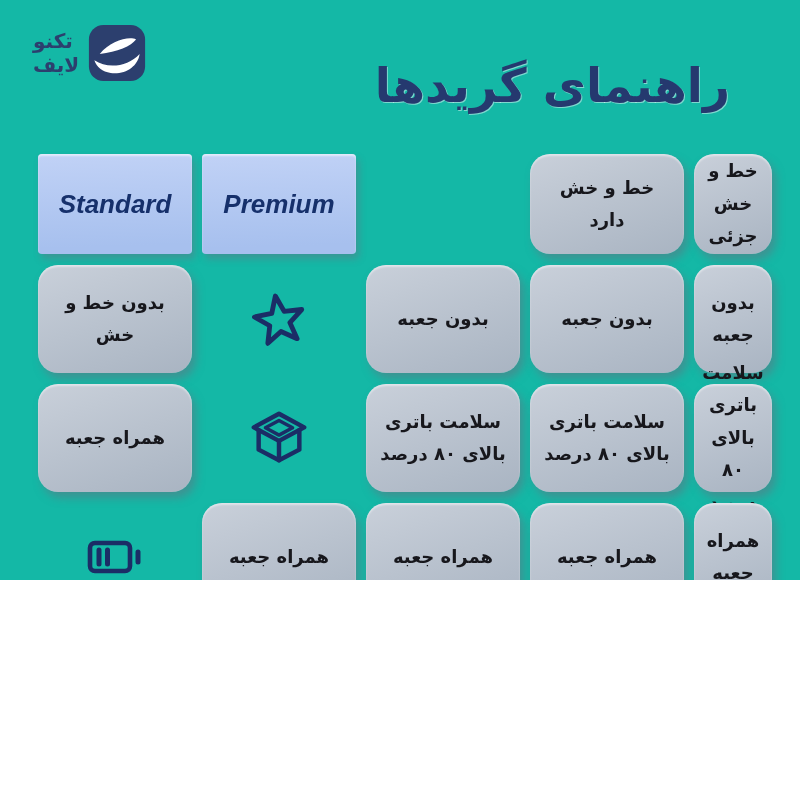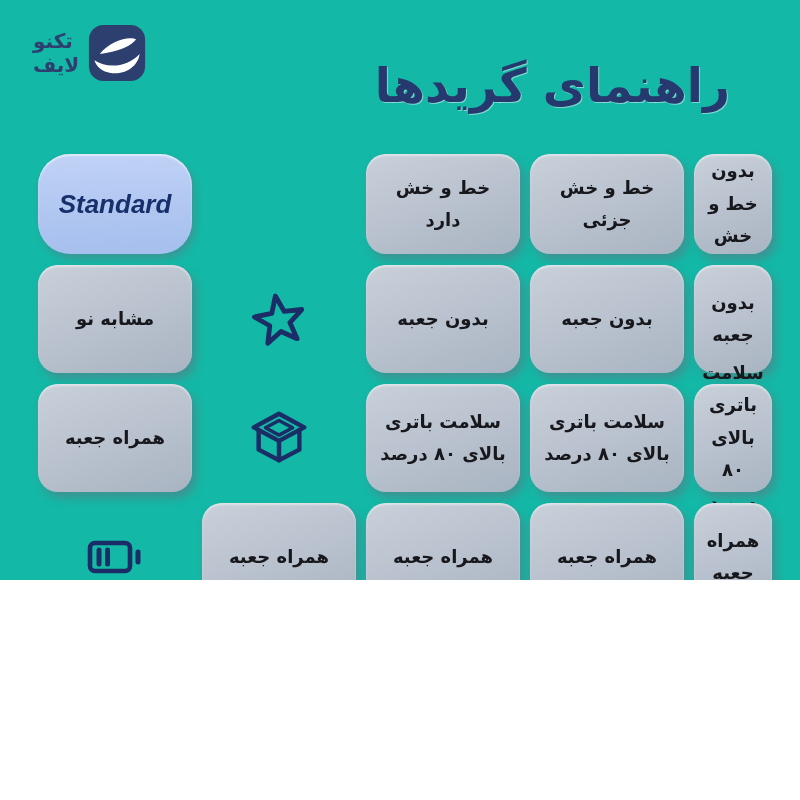--- a/index.html
+++ b/index.html
@@ -55,21 +55,21 @@
     position: absolute;
     left: 38px;
     top: 154px;
     display: grid;
     grid-template-columns: repeat(4, 154px) 78px;
     grid-template-rows: 100px repeat(4, 108px);
     column-gap: 10px;
     row-gap: 11px;
   }
   .hcell {
-    border-radius: 32px;
+    border-radius: 4px;
     background: linear-gradient(178deg, #c1d2f6 0%, #a7c0ee 90%);
     box-shadow: 3px 5px 7px rgba(105,113,130,0.45), inset 0 2px 2px rgba(255,255,255,0.55);
     display: flex;
     align-items: center;
     justify-content: center;
     font-family: "Liberation Sans", sans-serif;
     font-style: italic;
     font-weight: 600;
     font-size: 26px;
     color: #16306b;
@@ -114,26 +114,26 @@
       <span>تکنو</span>
       <span>لایف</span>
     </span>
   </div>
 
   <h1 class="title">راهنمای گریدها</h1>
 
   <div class="grid">
 
     <div class="hcell">Standard</div>
+    <div class="hcell">Premium</div>
     <div class="icon-cell"></div>
 
     <div class="cell">خط و خش دارد</div>
     <div class="cell">خط و خش جزئی</div>
     <div class="cell">بدون خط و خش</div>
-    <div class="cell">مشابه نو</div>
     <div class="icon-cell">
       <svg viewBox="0 0 64 64" width="62" height="62" aria-hidden="true">
         <polygon points="32,8 38.5,25.1 56.7,26 42.5,37.4 47.3,55 32,45 16.7,55 21.5,37.4 7.3,26 25.5,25.1" fill="none" stroke="#1b2d66" stroke-width="5" stroke-linejoin="round" transform="rotate(-9 32 32)"></polygon>
       </svg>
     </div>
 
     <div class="cell">بدون جعبه</div>
     <div class="cell">بدون جعبه</div>
     <div class="cell">بدون جعبه</div>
     <div class="cell">همراه جعبه</div>

